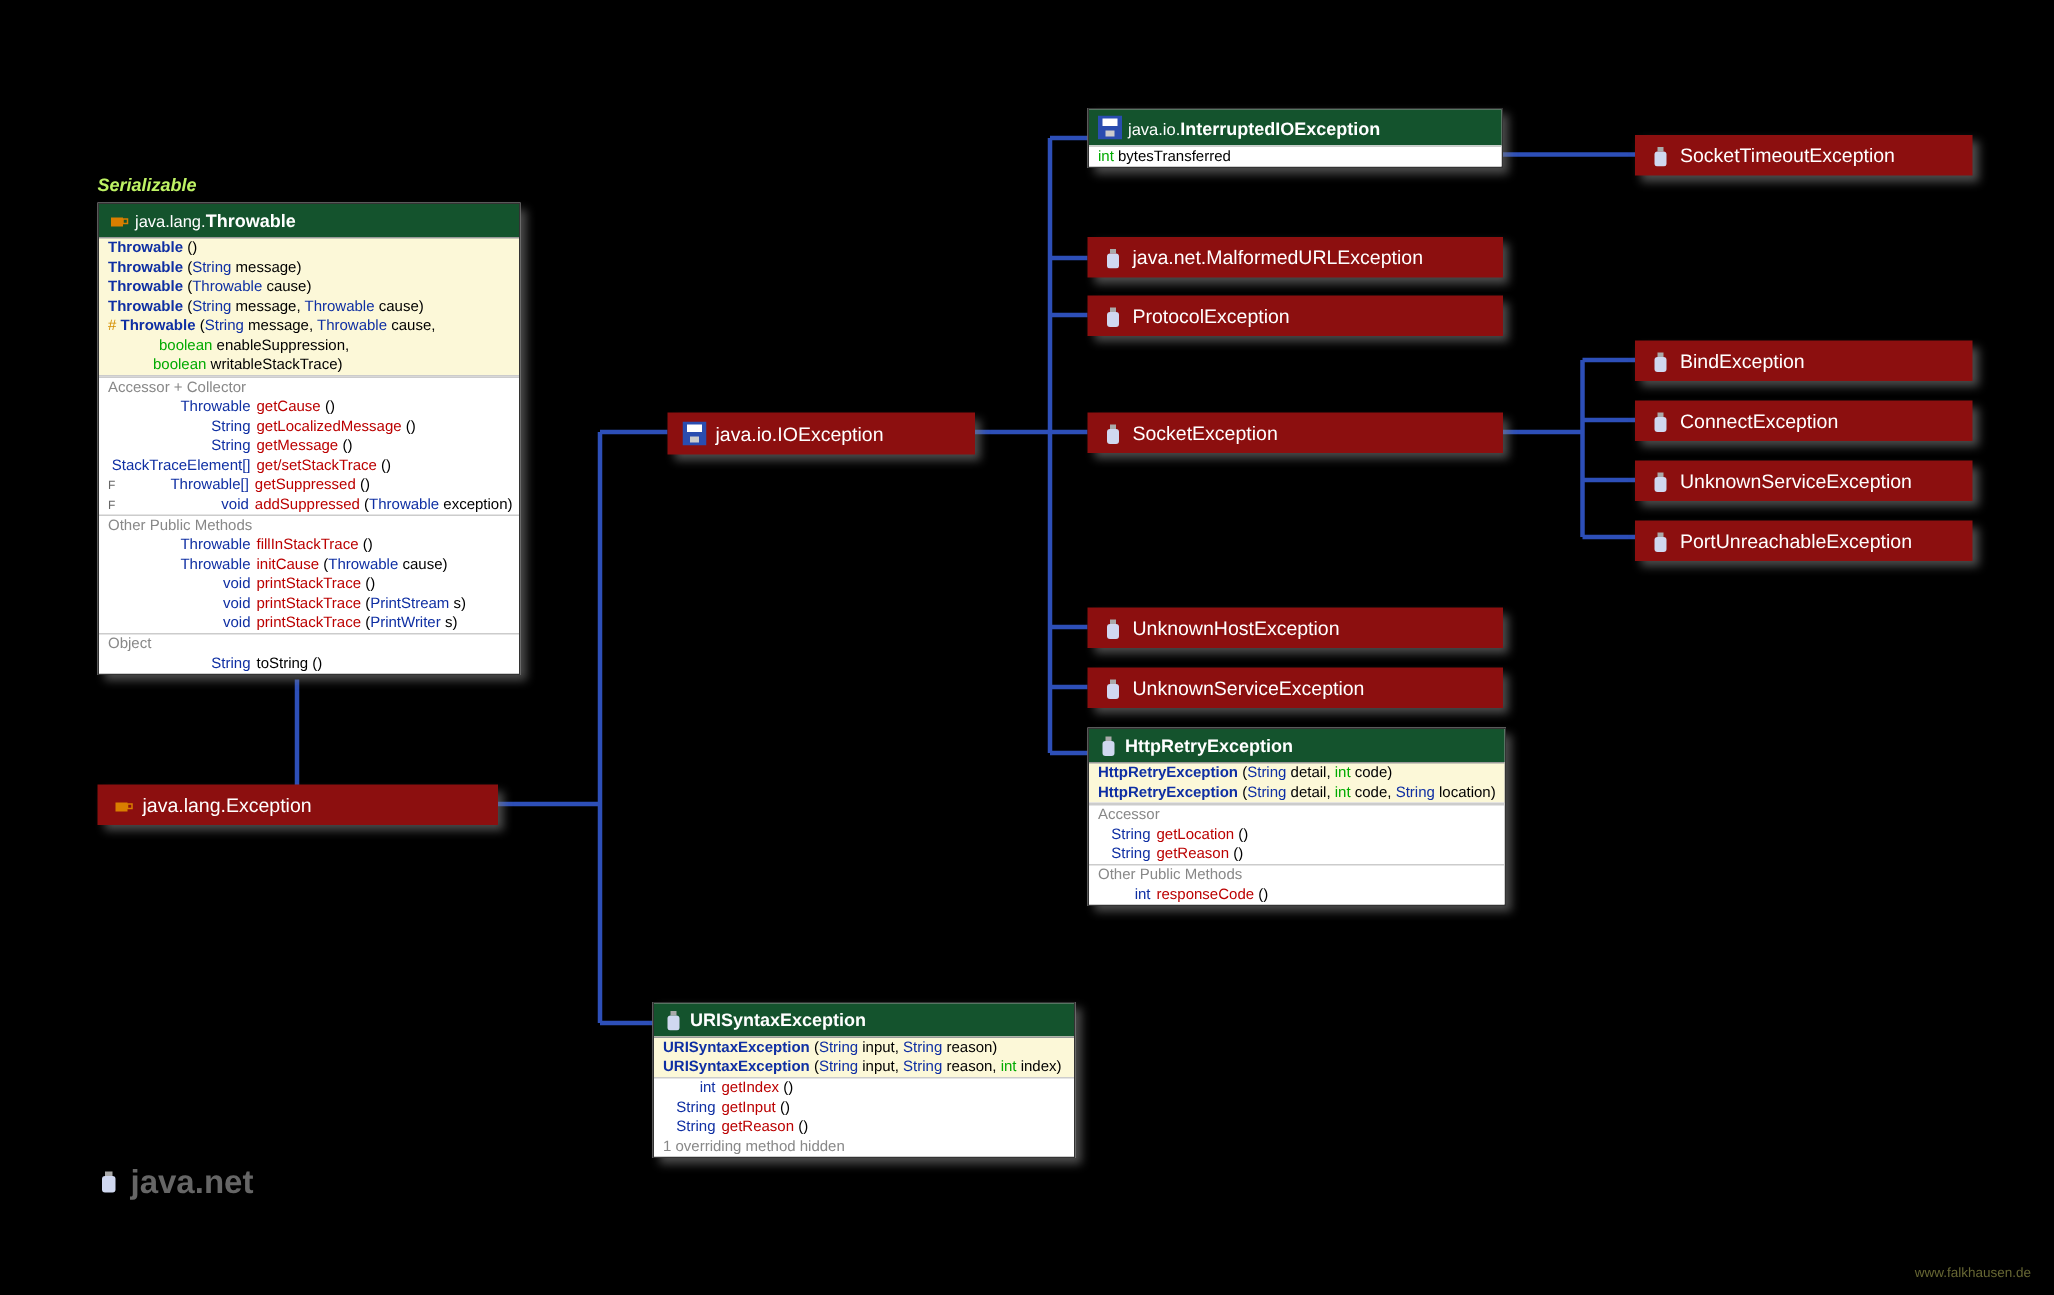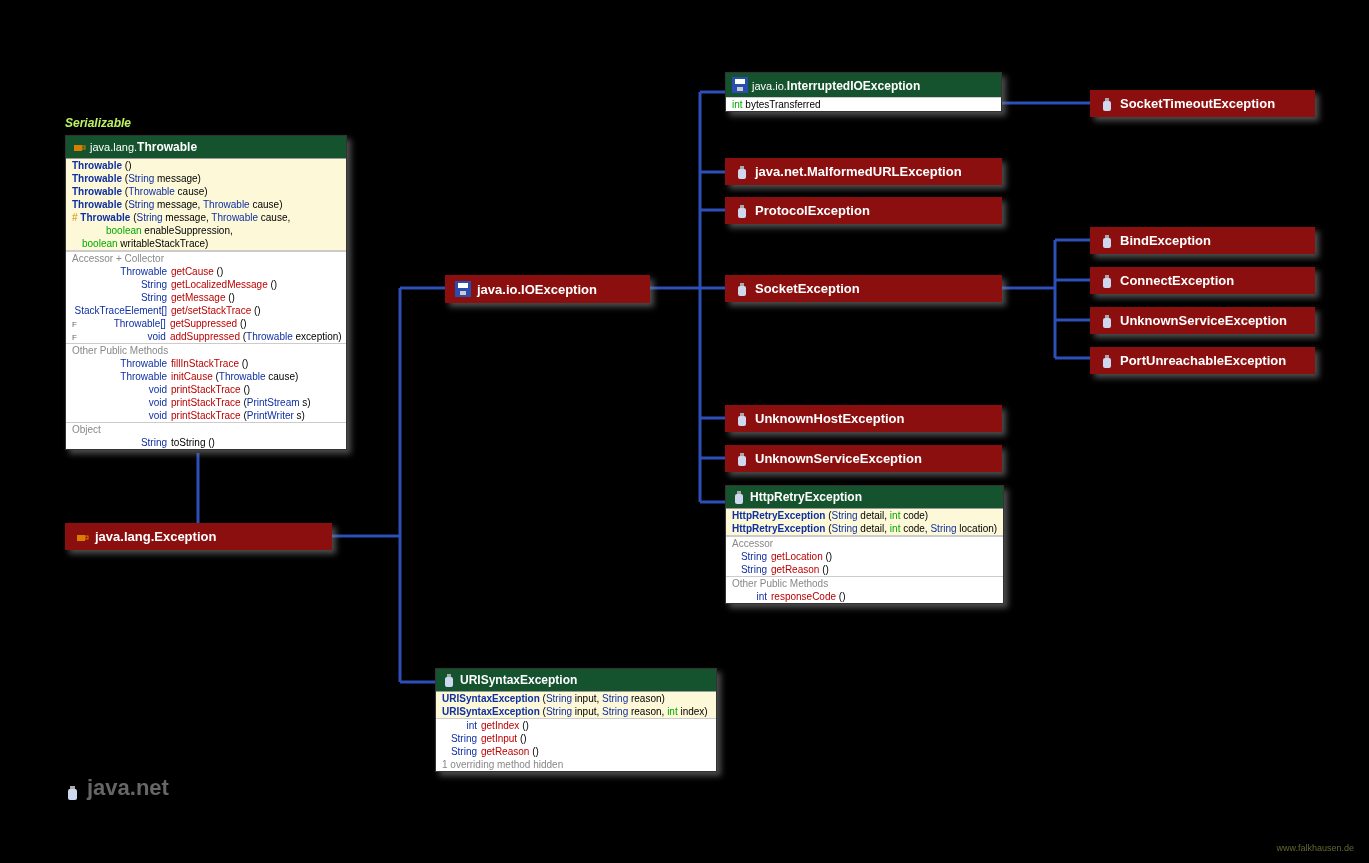--- a/index.html
+++ b/index.html
@@ -10,25 +10,25 @@
 .body2{background:#fff;border-top:1px solid #ccc}
 .row{padding:1px 6px;white-space:nowrap;font-size:10px}
 .sect{color:#888;padding:1px 6px;border-top:1px solid #ccc;font-size:10px}
 .ret{color:#0f2fa3;display:inline-block;text-align:right;width:95px;padding-right:4px}
 .ret2{color:#0f2fa3;display:inline-block;text-align:right;width:35px;padding-right:4px}
 .m{color:#b00}
 .c{color:#0f2fa3;font-weight:bold}
 .t{color:#0f2fa3}
 .k{color:#0a0}
 .mod{color:#d48f00}
-.mini{position:absolute;background:#8c0f0f;color:#fff;padding:6px 10px;font-weight:bold;font-size:13px;box-shadow:4px 4px 6px rgba(128,128,128,.6);display:flex;align-items:center;gap:6px}
+.mini{position:absolute;background:#8c0f0f;color:#fff;padding:6px 10px;font-weight:normal;font-size:13px;box-shadow:4px 4px 6px rgba(128,128,128,.6);display:flex;align-items:center;gap:6px}
 svg.icon{width:14px;height:14px;flex-shrink:0}
 svg.icon2{width:16px;height:16px;flex-shrink:0}
 .serial{position:absolute;color:#bef264;font-style:italic;font-weight:bold;font-size:12px;}
-.title{position:absolute;color:#666;font-weight:bold;font-size:22px;display:flex;align-items:flex-end;gap:6px}
+.title{position:absolute;color:#666;font-weight:bold;font-size:22px;display:flex;align-items:center;gap:6px}
 .credit{position:absolute;color:#663;font-size:9px}
 svg.lines{position:absolute;left:0;top:0;width:1369px;height:863px;pointer-events:none}
 svg.lines line{stroke:#2d4fb8;stroke-width:3}
 </style>
 </head>
 <body>
 
 <svg class="lines">
 <line x1="198" y1="453" x2="198" y2="525"></line>
 <line x1="330" y1="536" x2="400" y2="536"></line>
@@ -63,21 +63,21 @@
       </svg>
       <span><span class="pkg">java.lang.</span><span>Throwable</span></span>
     </div>
 <div class="body">
 <div class="row"><span class="c">Throwable</span> <span>()</span></div>
 <div class="row"><span class="c">Throwable</span> (<span class="t">String</span> message)</div>
 <div class="row"><span class="c">Throwable</span> (<span class="t">Throwable</span> cause)</div>
 <div class="row"><span class="c">Throwable</span> (<span class="t">String</span> message, <span class="t">Throwable</span> cause)</div>
 <div class="row"><span class="mod">#</span> <span class="c">Throwable</span> (<span class="t">String</span> message, <span class="t">Throwable</span> cause,</div>
 <div class="row" style="padding-left:40px"><span class="k">boolean</span> enableSuppression,</div>
-<div class="row" style="padding-left:16px"><span class="k">boolean</span> writableStackTrace)</div>
+<div class="row" style="padding-left:36px"><span class="k">boolean</span> writableStackTrace)</div>
 </div>
 <div class="body2">
 <div class="sect">Accessor + Collector</div>
 <div class="row"><span class="ret">Throwable</span><span class="m">getCause</span> ()</div>
 <div class="row"><span class="ret">String</span><span class="m">getLocalizedMessage</span> ()</div>
 <div class="row"><span class="ret">String</span><span class="m">getMessage</span> ()</div>
 <div class="row"><span class="ret" style="width:95px">StackTraceElement[]</span><span class="m">get/setStackTrace</span> ()</div>
 <div class="row"><span style="color:#666;font-size:8px">F</span><span class="ret" style="width:89px">Throwable[]</span><span class="m">getSuppressed</span> ()</div>
 <div class="row"><span style="color:#666;font-size:8px">F</span><span class="ret" style="width:89px">void</span><span class="m">addSuppressed</span> (<span class="t">Throwable</span> exception)</div>
 <div class="sect">Other Public Methods</div>

